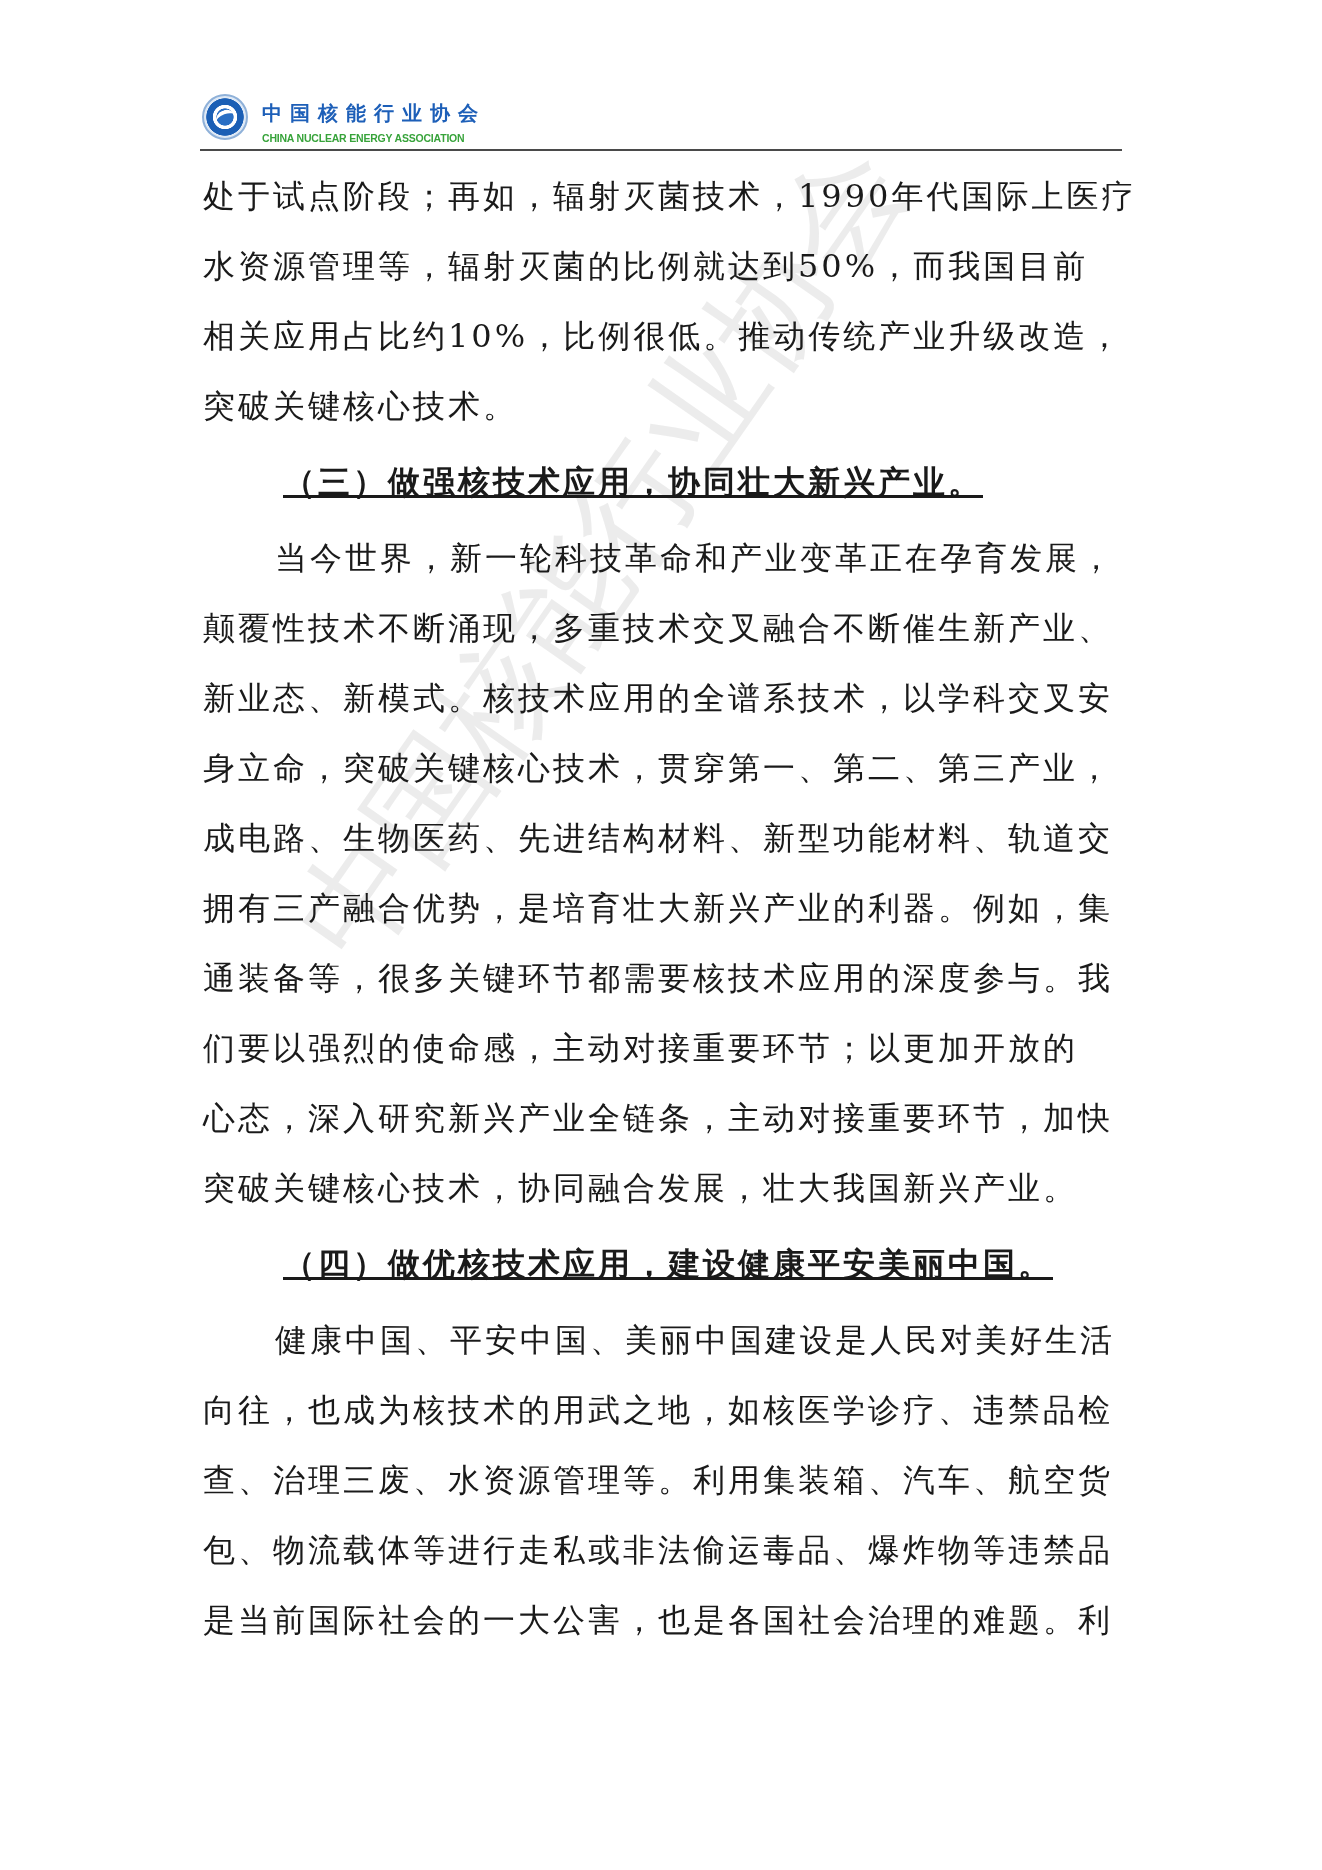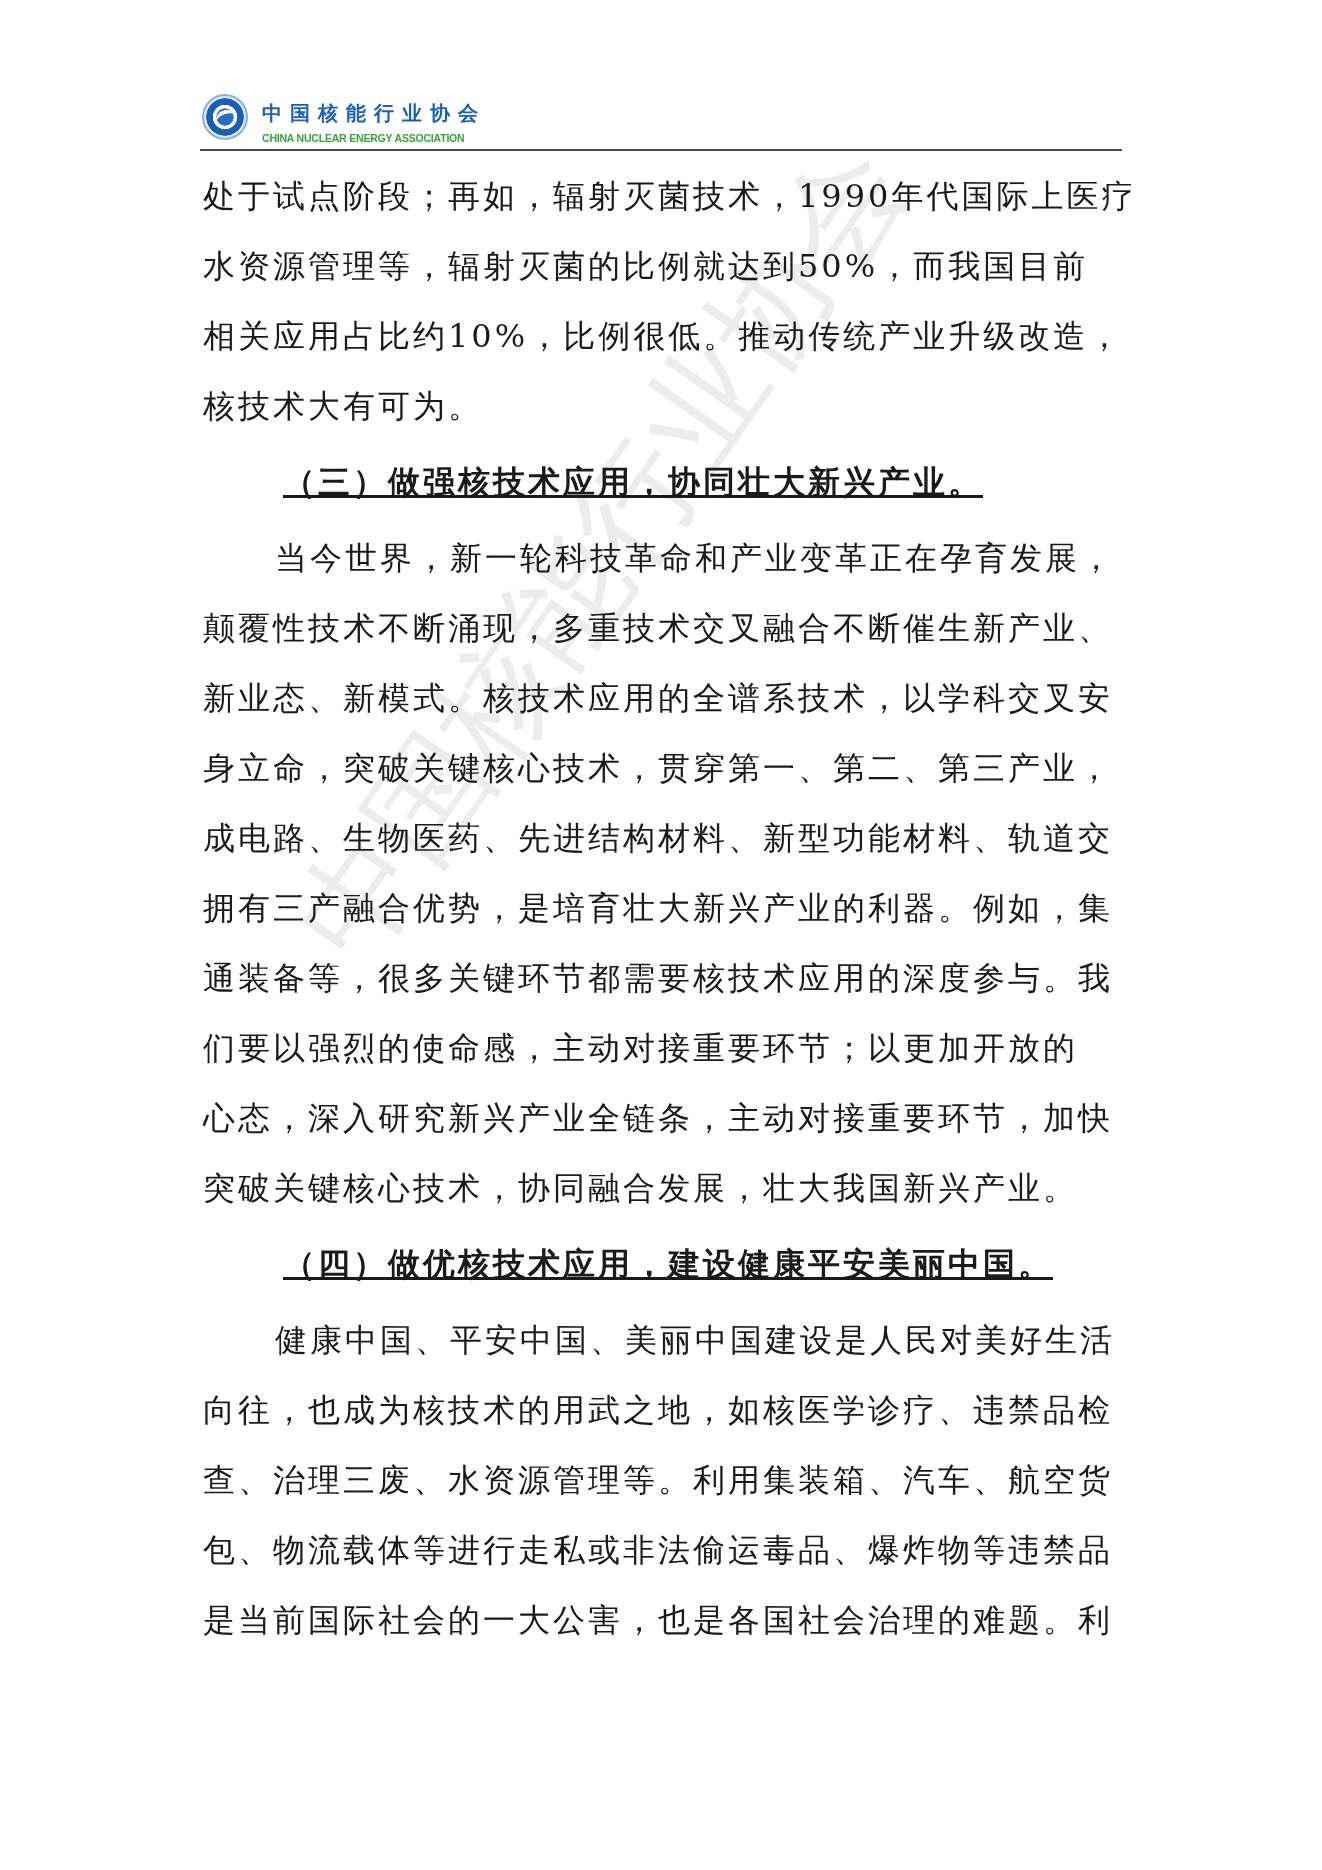--- a/index.html
+++ b/index.html
@@ -119,21 +119,21 @@
 </div>
 <div class="header-rule"></div>
 
 <div class="watermark">中国核能行业协会</div>
 
 <div class="content">
   <div class="paragraph">
     <div class="line">处于试点阶段；再如，辐射灭菌技术，1990年代国际上医疗</div>
     <div class="line">水资源管理等，辐射灭菌的比例就达到50%，而我国目前</div>
     <div class="line">相关应用占比约10%，比例很低。推动传统产业升级改造，</div>
-    <div class="line">核技术大有可为。</div>
+    <div class="line">突破关键核心技术。</div>
   </div>
 
   <div class="line heading">（三）做强核技术应用，协同壮大新兴产业。</div>
 
   <div class="paragraph">
     <div class="line indent">当今世界，新一轮科技革命和产业变革正在孕育发展，</div>
     <div class="line">颠覆性技术不断涌现，多重技术交叉融合不断催生新产业、</div>
     <div class="line">新业态、新模式。核技术应用的全谱系技术，以学科交叉安</div>
     <div class="line">身立命，突破关键核心技术，贯穿第一、第二、第三产业，</div>
     <div class="line">成电路、生物医药、先进结构材料、新型功能材料、轨道交</div>

